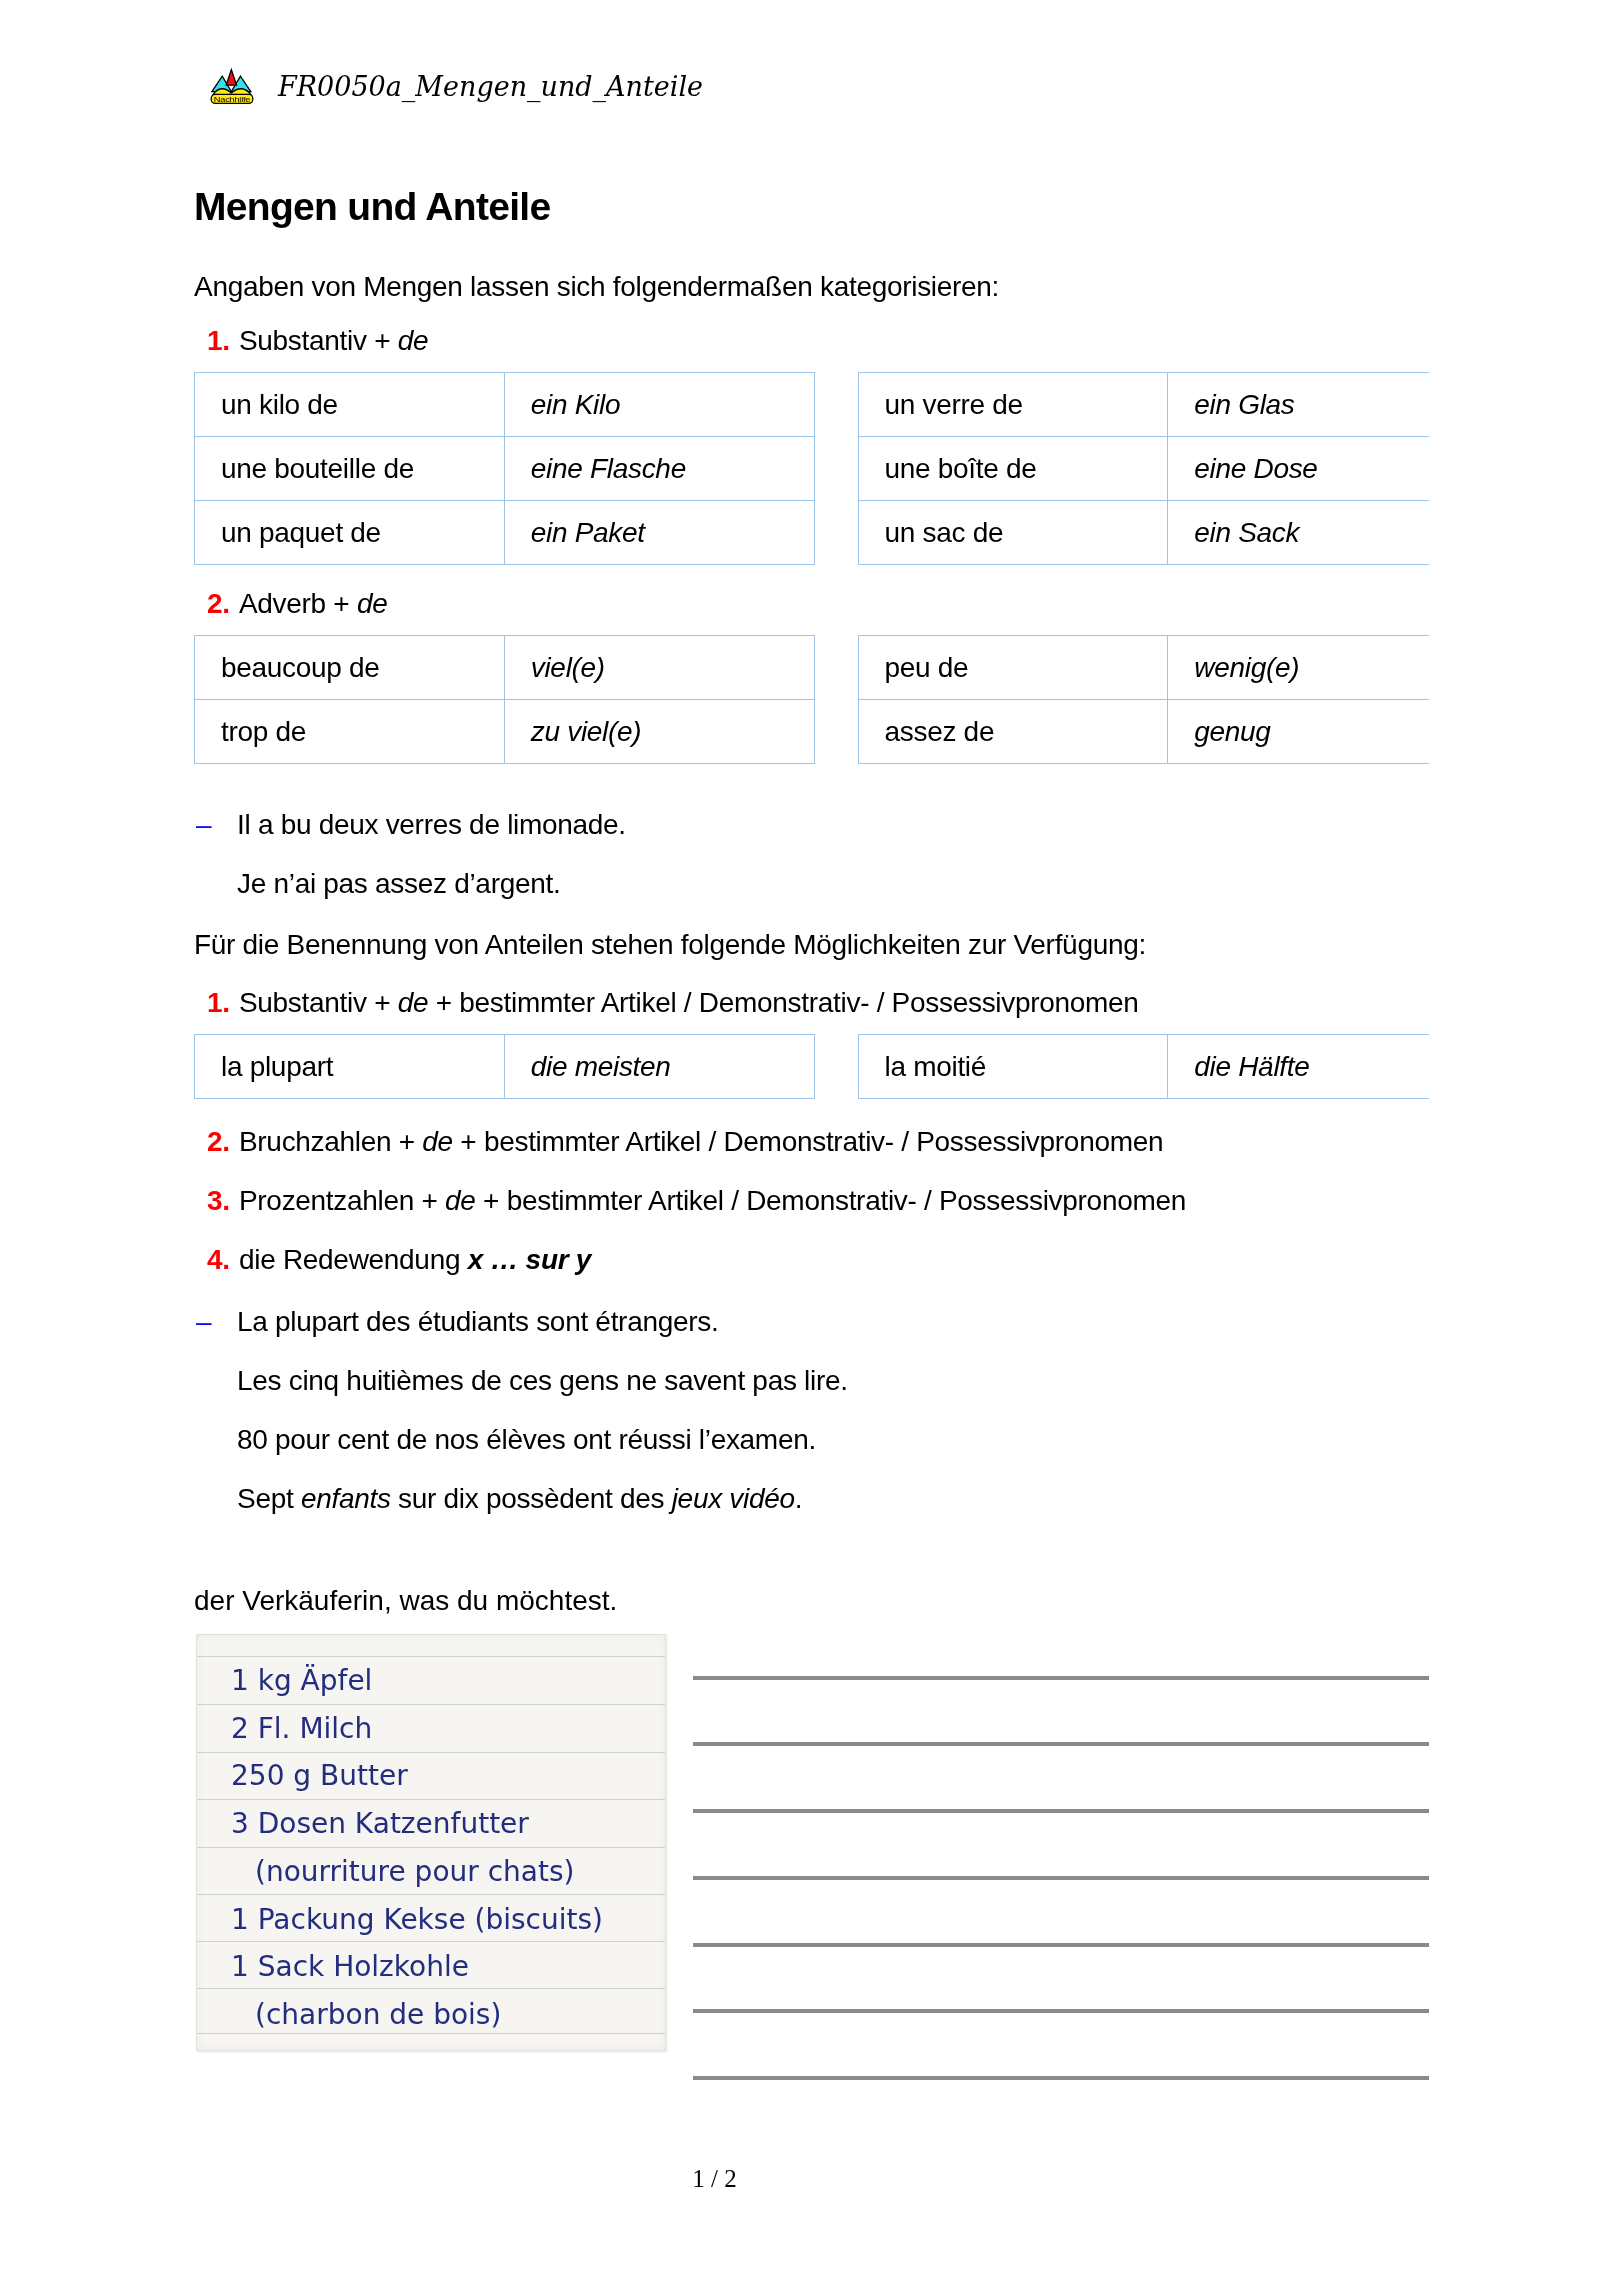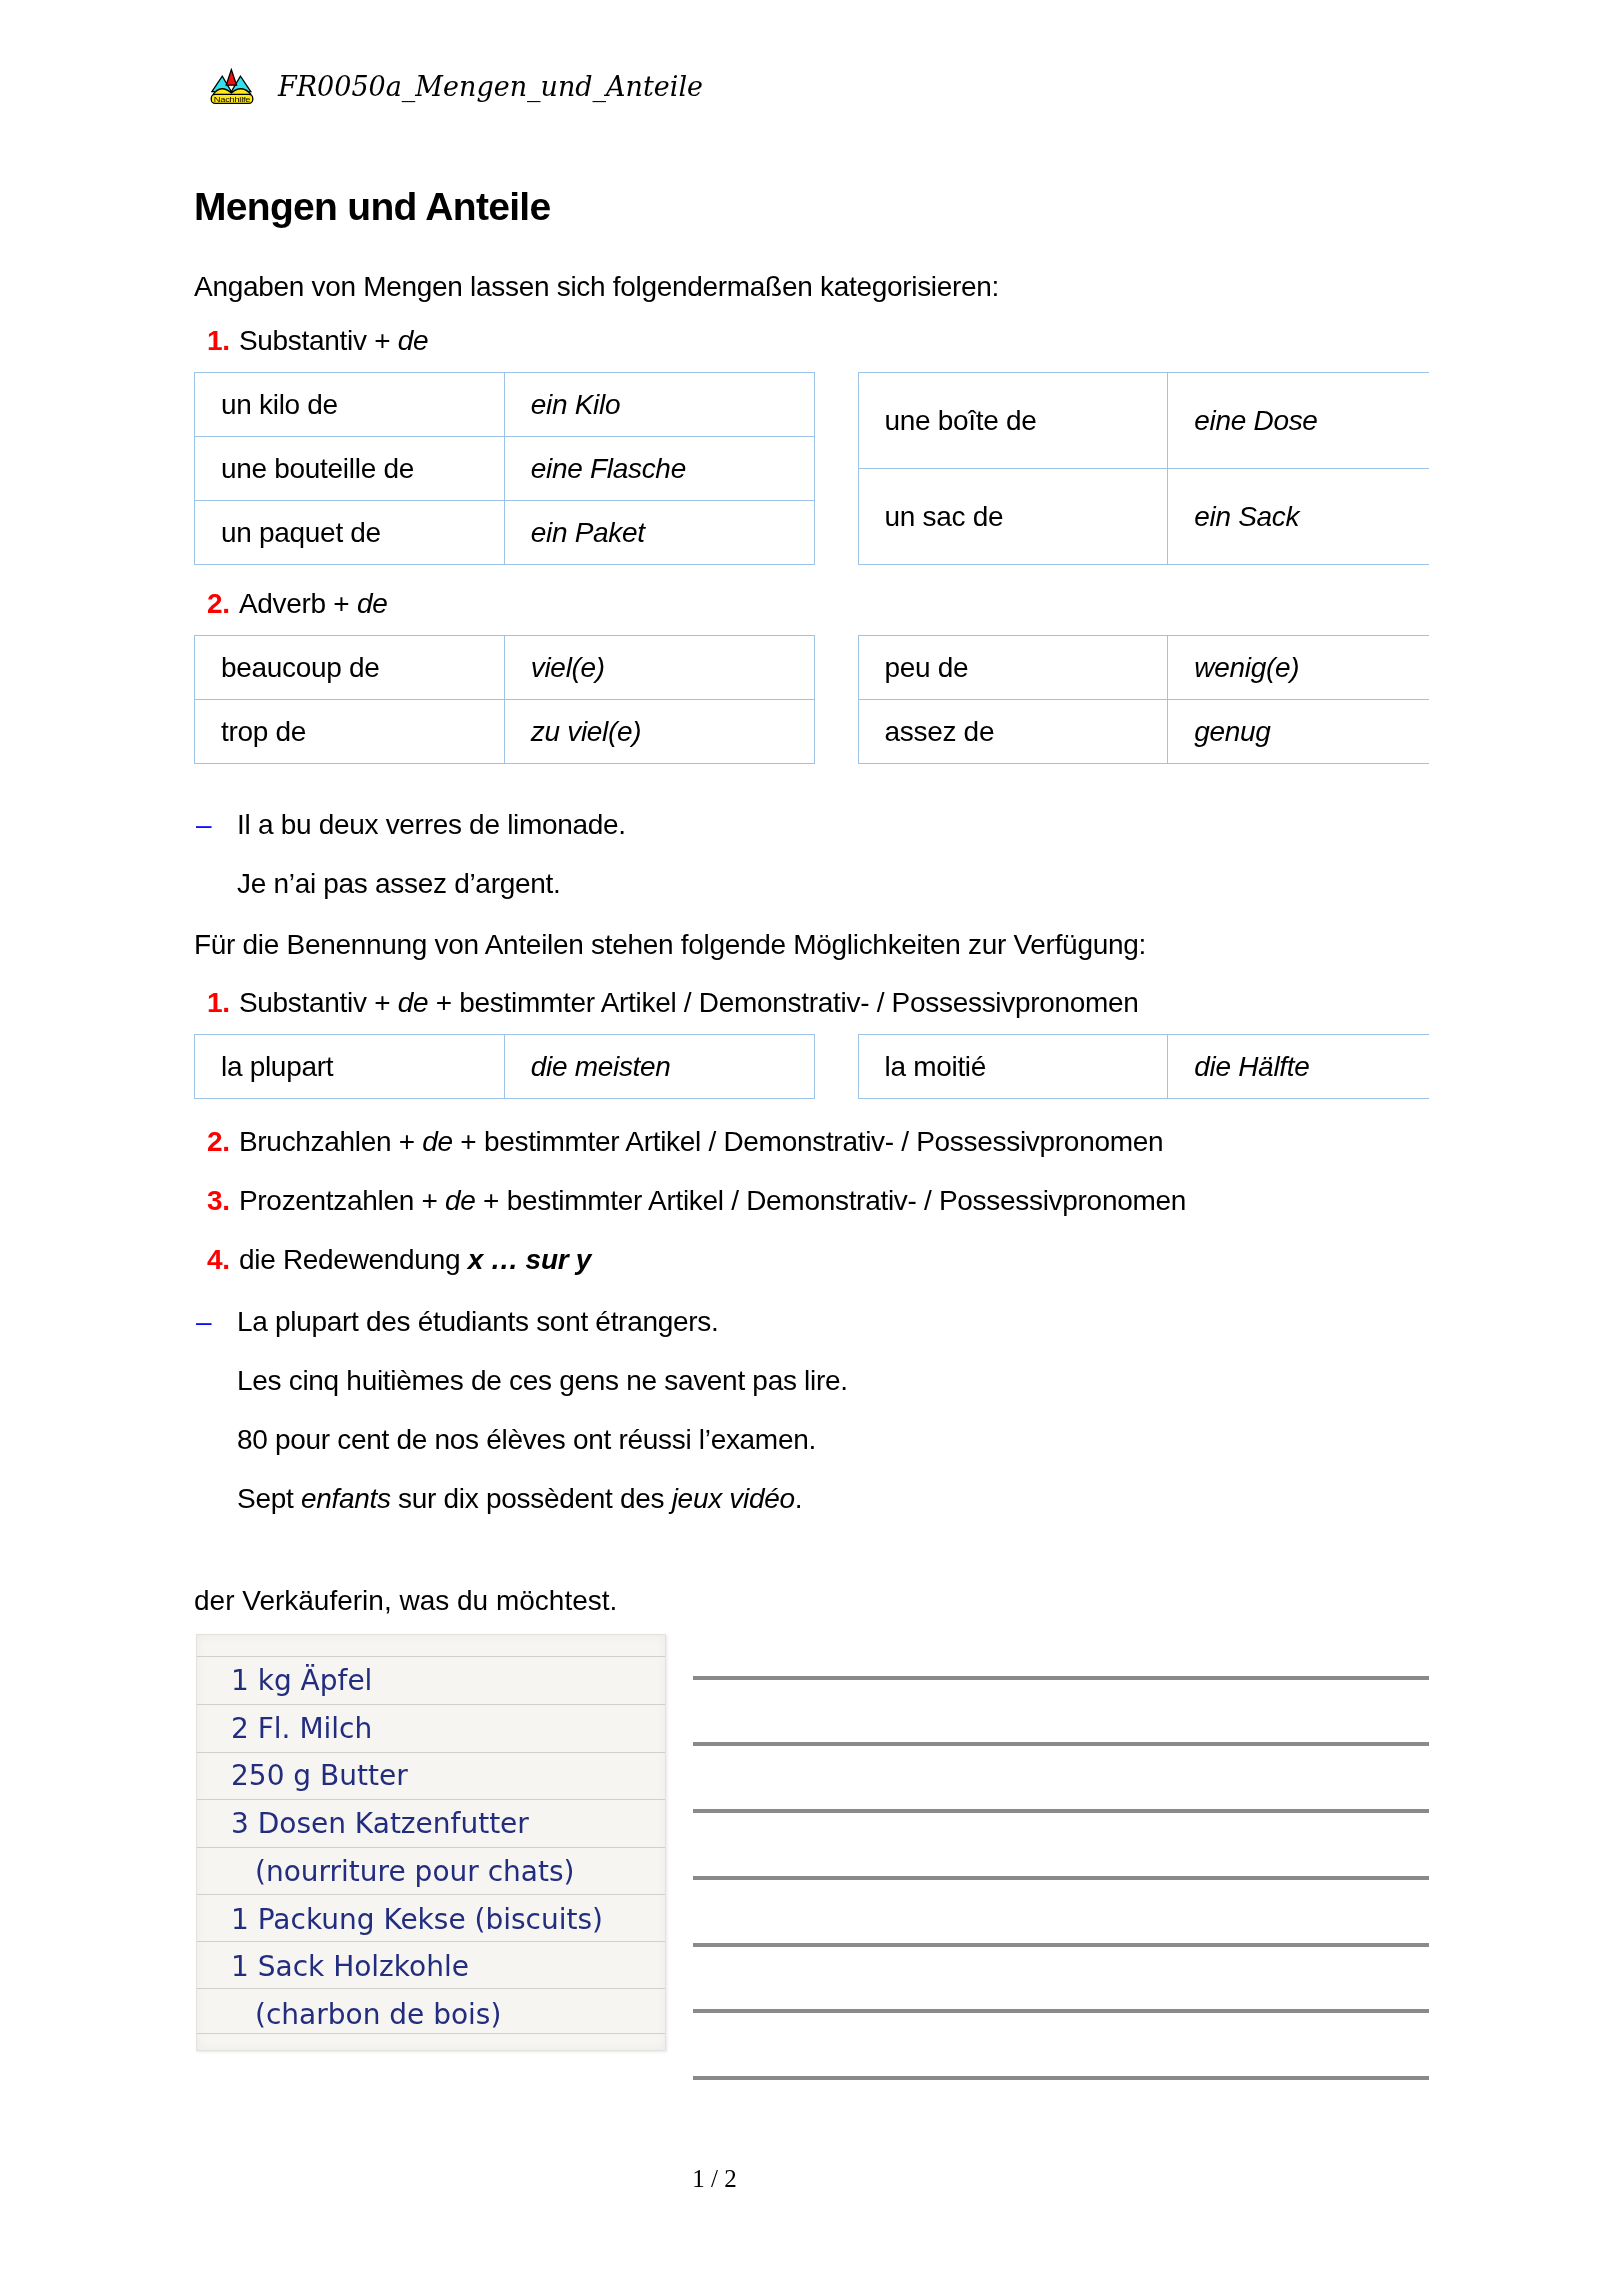--- a/index.html
+++ b/index.html
@@ -92,20 +92,24 @@
             <td class="de">eine Flasche</td>
           </tr>
       <tr>
             <td>un paquet de</td>
             <td class="de">ein Paket</td>
           </tr>
     </tbody>
       </table>
     <table class="qt">
       <tbody>
+          <tr>
+            <td>un verre de</td>
+            <td class="de">ein Glas</td>
+          </tr>
       <tr>
             <td>une boîte de</td>
             <td class="de">eine Dose</td>
           </tr>
       <tr>
             <td>un sac de</td>
             <td class="de">ein Sack</td>
           </tr>
     </tbody>
       </table>

